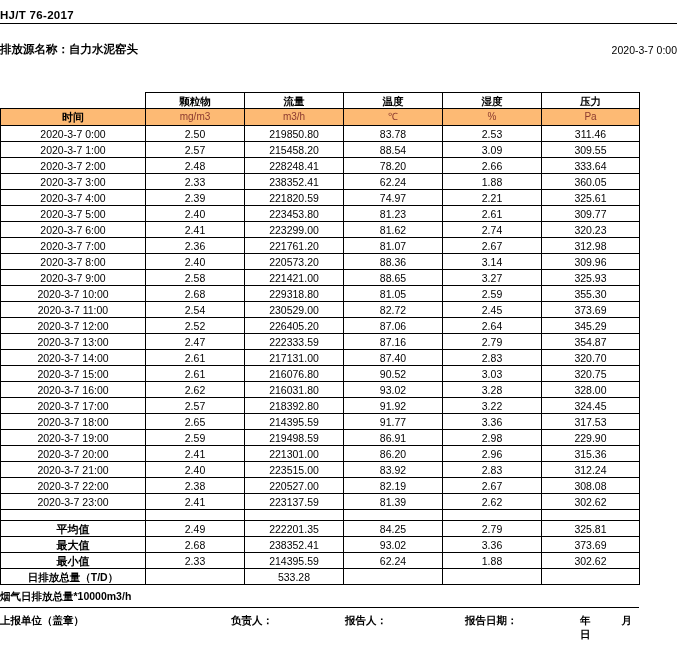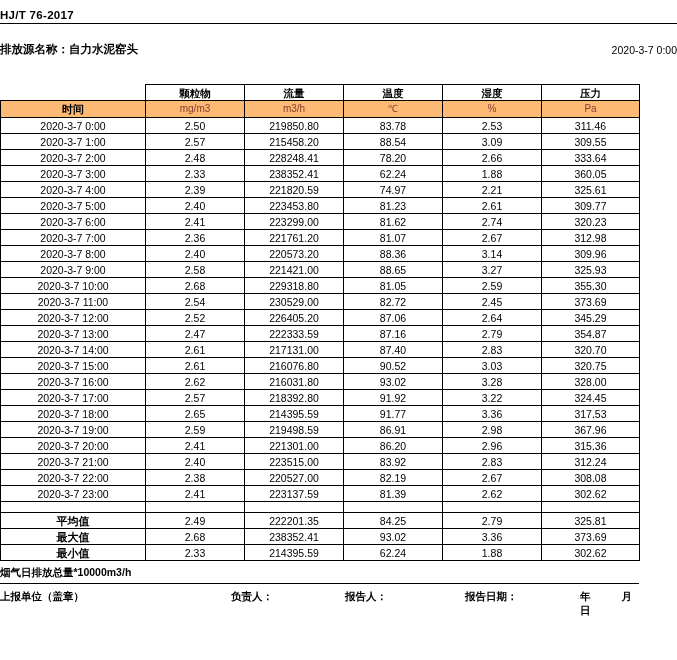--- a/index.html
+++ b/index.html
@@ -49,21 +49,21 @@
     font-size: 11.5px;
     font-weight: bold;
   }
   .meta-right {
     position: absolute;
     right: 0;
     top: 2px;
     font-size: 10.5px;
   }
   table.report {
-    margin-top: 24px;
+    margin-top: 32px;
     border-collapse: collapse;
     width: 639px;
     table-layout: fixed;
   }
   table.report td {
     border: 1px solid #000;
     height: 15px;
     text-align: center;
     font-size: 10.5px;
     padding: 0;
@@ -323,21 +323,21 @@
           <td>91.77</td>
           <td>3.36</td>
           <td>317.53</td>
         </tr>
       <tr>
           <td>2020-3-7 19:00</td>
           <td>2.59</td>
           <td>219498.59</td>
           <td>86.91</td>
           <td>2.98</td>
-          <td>367.96</td>
+          <td>229.90</td>
         </tr>
       <tr>
           <td>2020-3-7 20:00</td>
           <td>2.41</td>
           <td>221301.00</td>
           <td>86.20</td>
           <td>2.96</td>
           <td>315.36</td>
         </tr>
       <tr>
@@ -392,20 +392,28 @@
         </tr>
       <tr class="summary">
           <td class="label">最小值</td>
           <td>2.33</td>
           <td>214395.59</td>
           <td>62.24</td>
           <td>1.88</td>
           <td>302.62</td>
         </tr>
 
+      <tr>
+        <td class="label" style="font-weight:bold;">日排放总量（T/D）</td>
+        <td></td>
+        <td>533.28</td>
+        <td></td>
+        <td></td>
+        <td></td>
+      </tr>
     </tbody>
   </table>
 
   <div class="foot1">烟气日排放总量*10000m3/h</div>
   <div class="footer-rule" style="margin-top:3px;"></div>
 
   <div class="foot2">
     <span class="cell f-unit">上报单位（盖章）</span>
     <span class="cell f-resp">负责人：</span>
     <span class="cell f-rep">报告人：</span>

